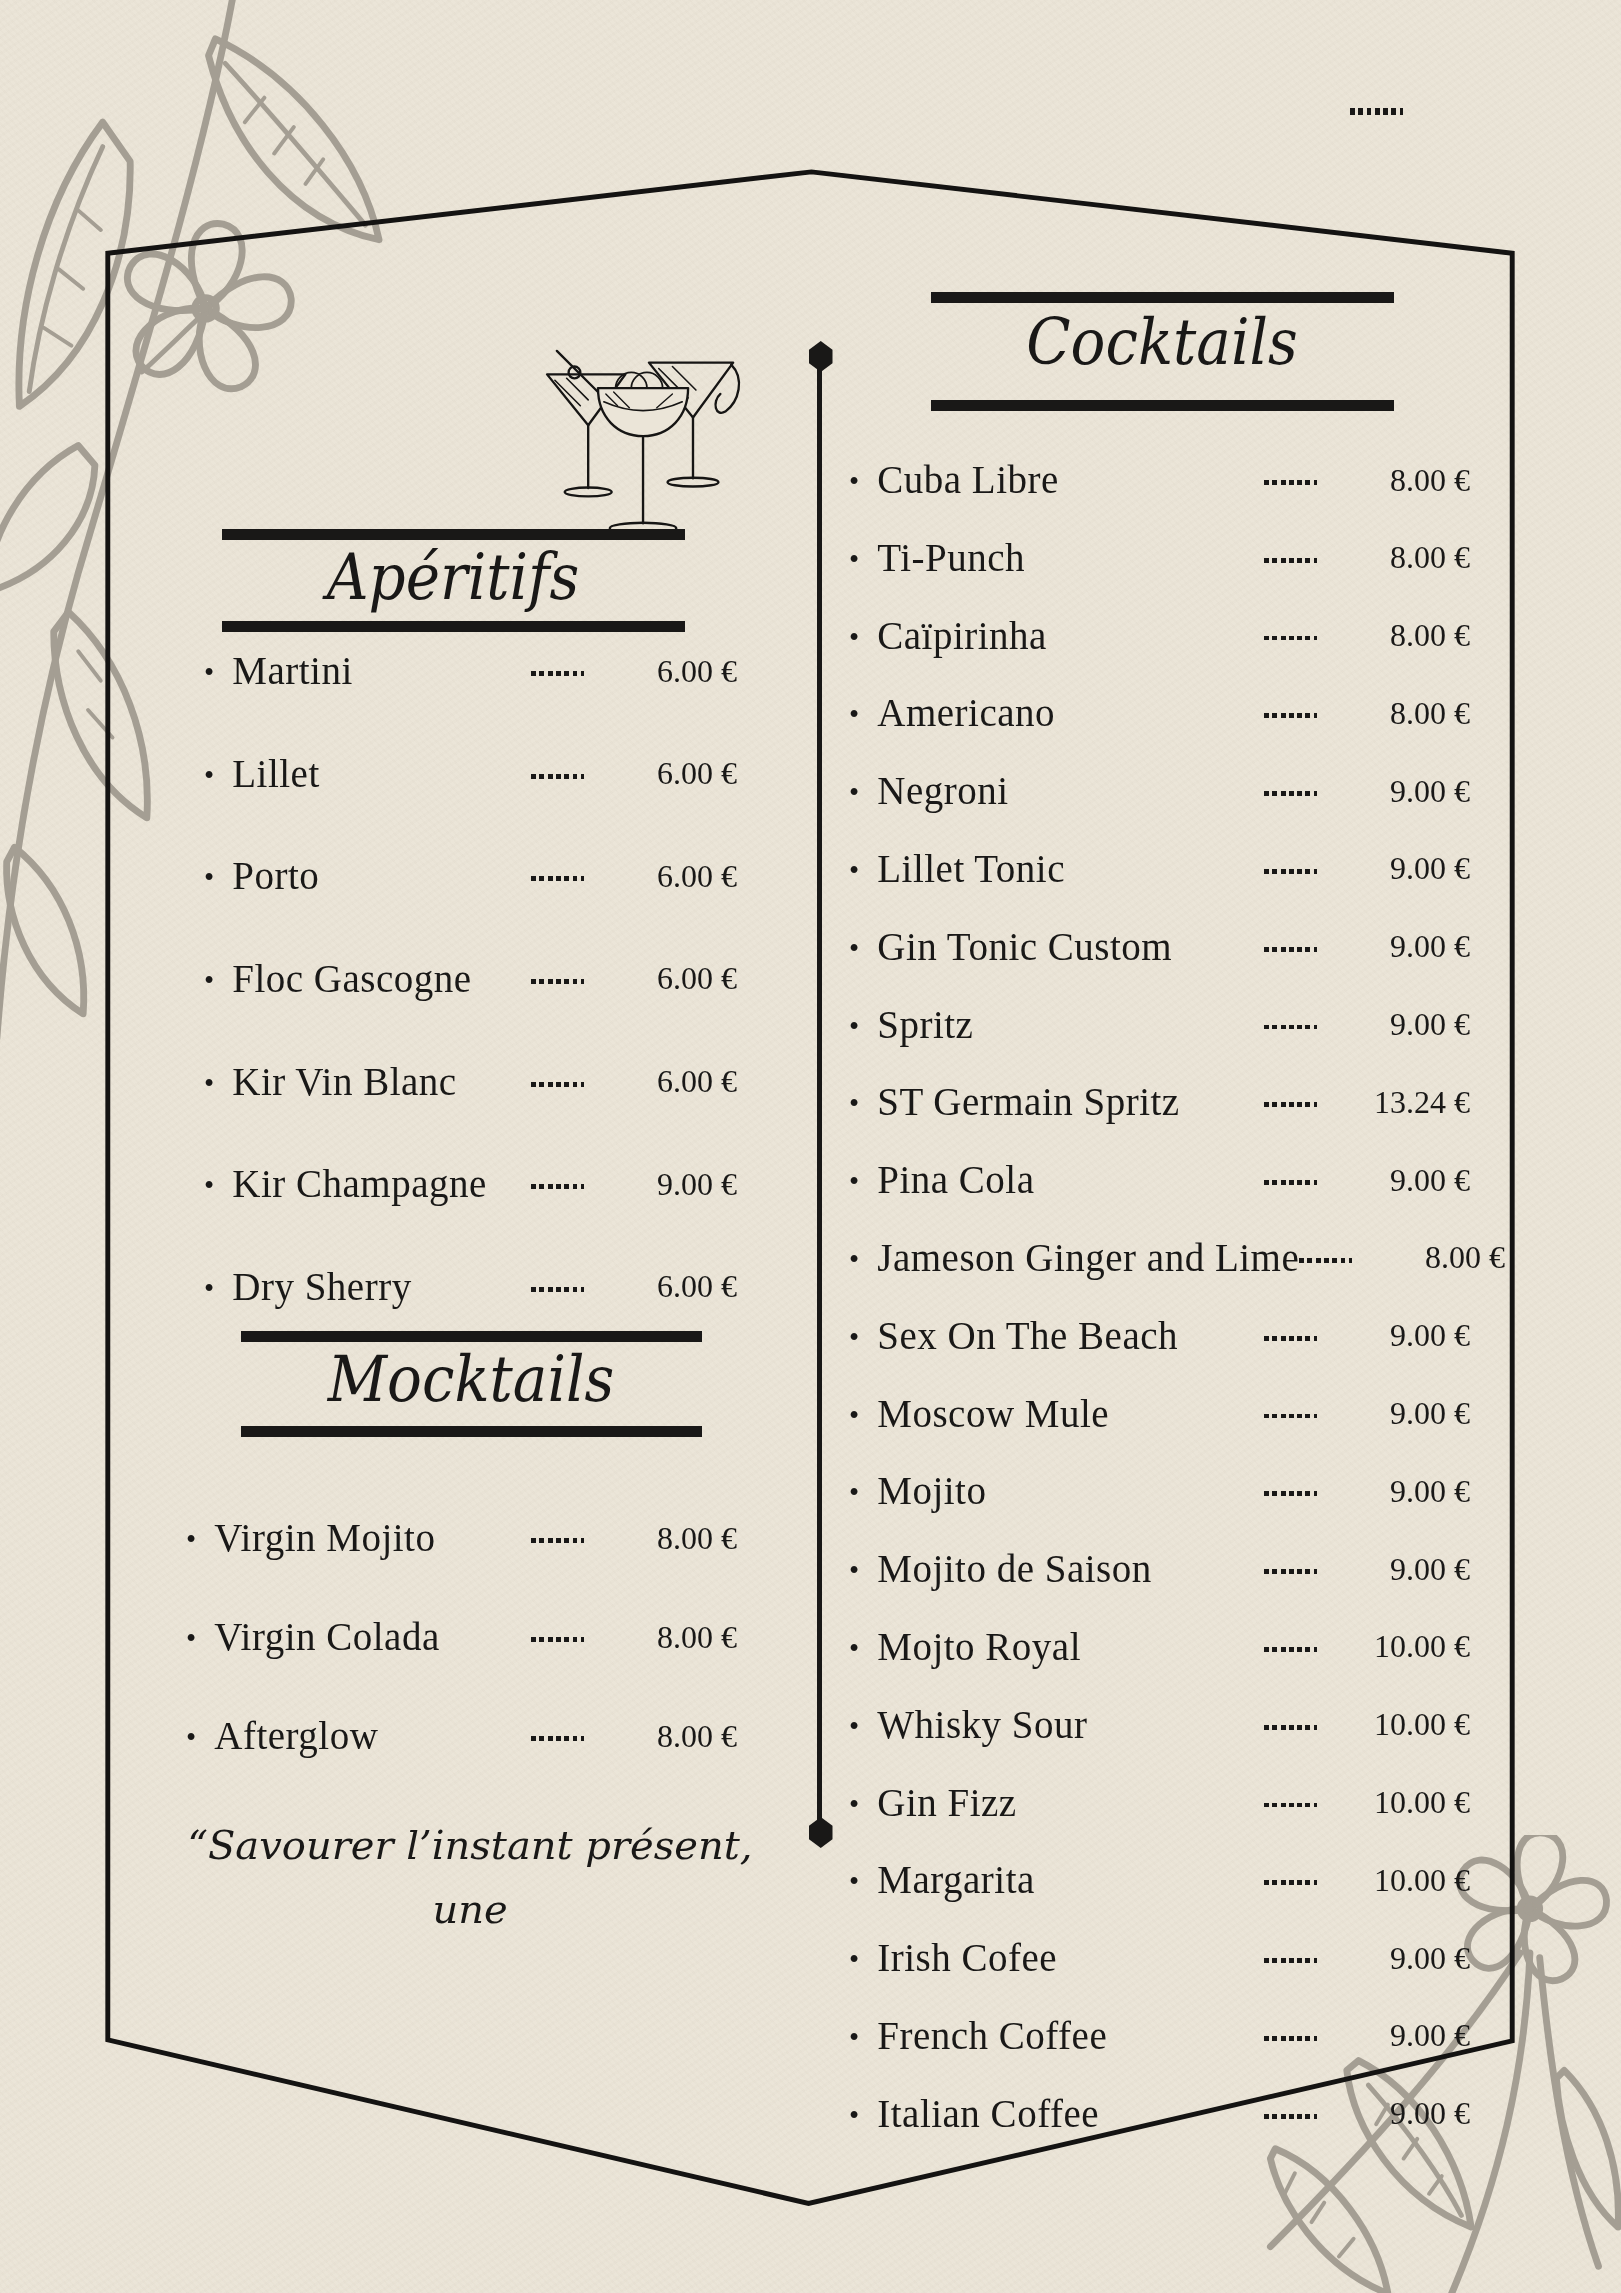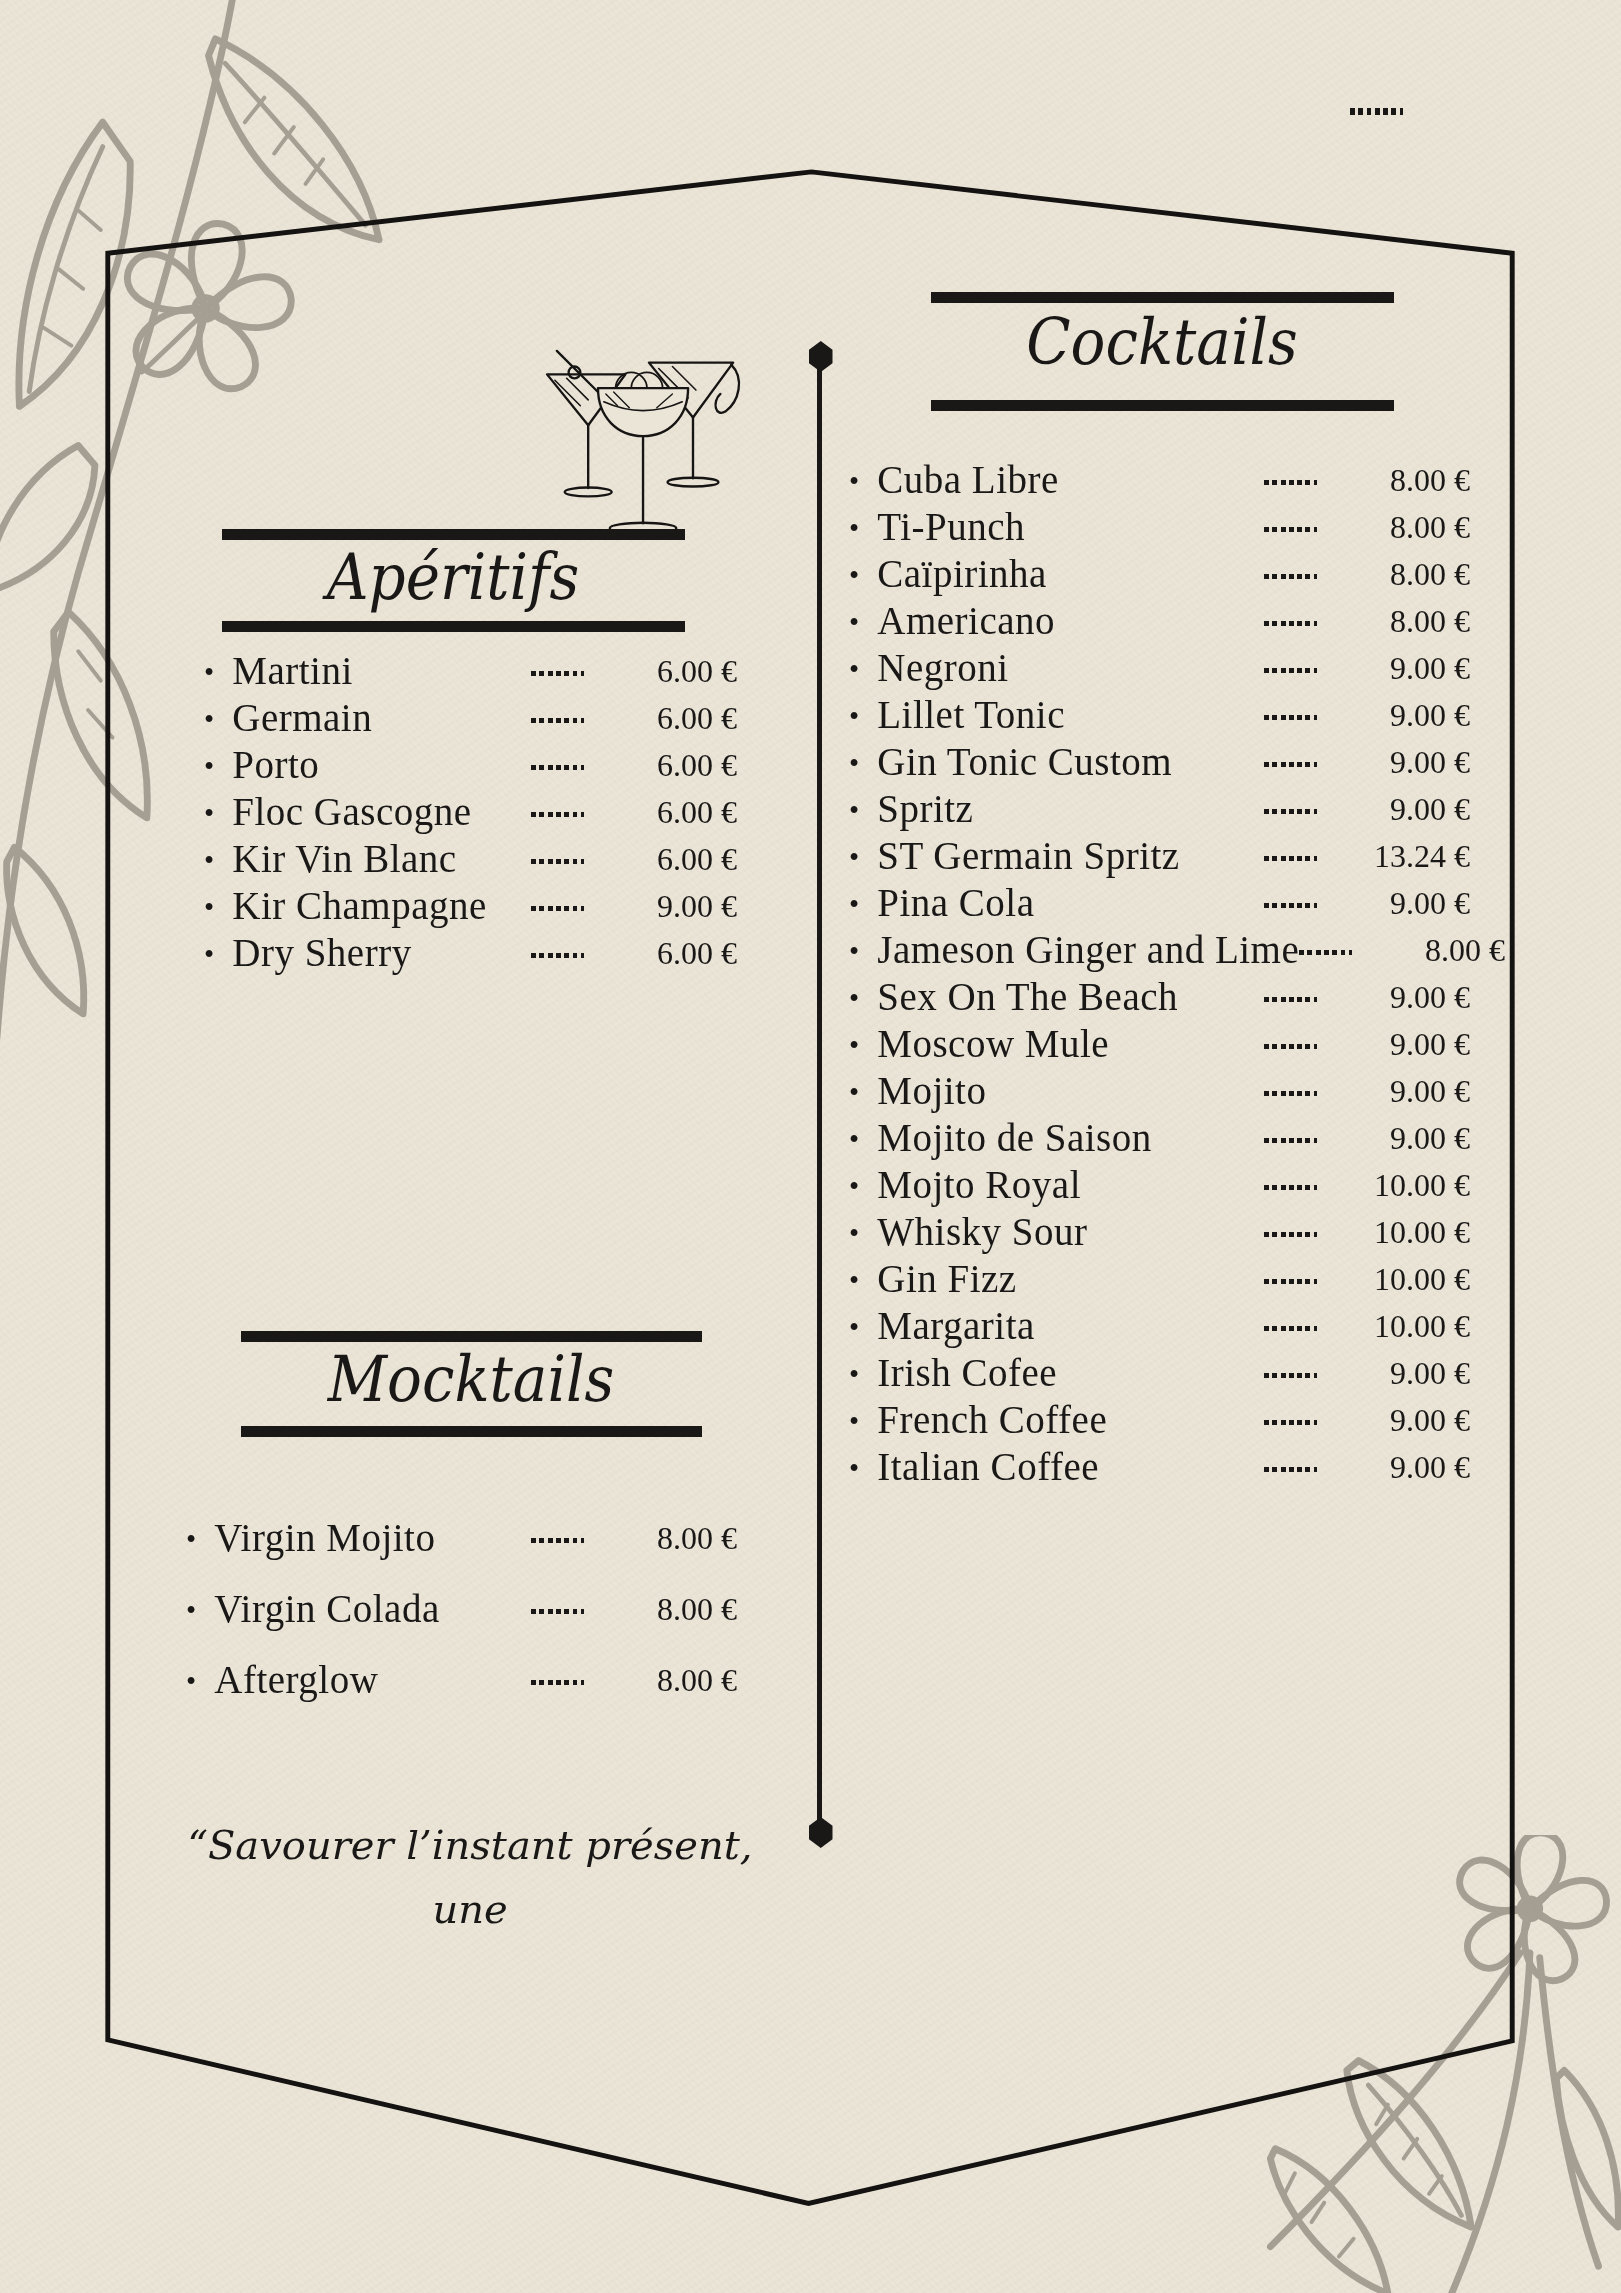--- a/index.html
+++ b/index.html
@@ -38,21 +38,21 @@
     font-style:italic;
     font-size:63px;
     white-space:nowrap;
     transform:translateX(-50%) scaleX(.92);
     letter-spacing:0;
   }
   .title-ap{left:453px;top:541px;}
   .title-mo{left:471px;top:1343px;}
   .title-co{left:1162px;top:306px;}
 
-  .menu-list{position:absolute;display:flex;flex-direction:column;}
+  .menu-list{position:absolute;display:flex;flex-direction:column;justify-content:space-between;}
   .list-aperitifs{left:204px;top:647px;width:533px;height:663px;}
   .list-mocktails{left:186px;top:1514px;width:551px;height:245px;gap:24px;}
   .list-cocktails{left:849px;top:456px;width:621px;height:1681px;}
 
   .row{display:flex;align-items:center;height:47px;}
   .item-name{
     font-size:39px;line-height:1;white-space:nowrap;letter-spacing:0.5px;
   }
   .item-name::before{
     content:"•";
@@ -175,21 +175,21 @@
 
 
       <div class="row">
         <span class="item-name">Martini</span>
         <span class="spacer"></span>
         <span class="leader"></span>
         <span class="item-price">6.00 €</span>
       </div>
 
       <div class="row">
-        <span class="item-name">Germain</span>
+        <span class="item-name">Lillet</span>
         <span class="spacer"></span>
         <span class="leader"></span>
         <span class="item-price">6.00 €</span>
       </div>
 
       <div class="row">
         <span class="item-name">Porto</span>
         <span class="spacer"></span>
         <span class="leader"></span>
         <span class="item-price">6.00 €</span>

